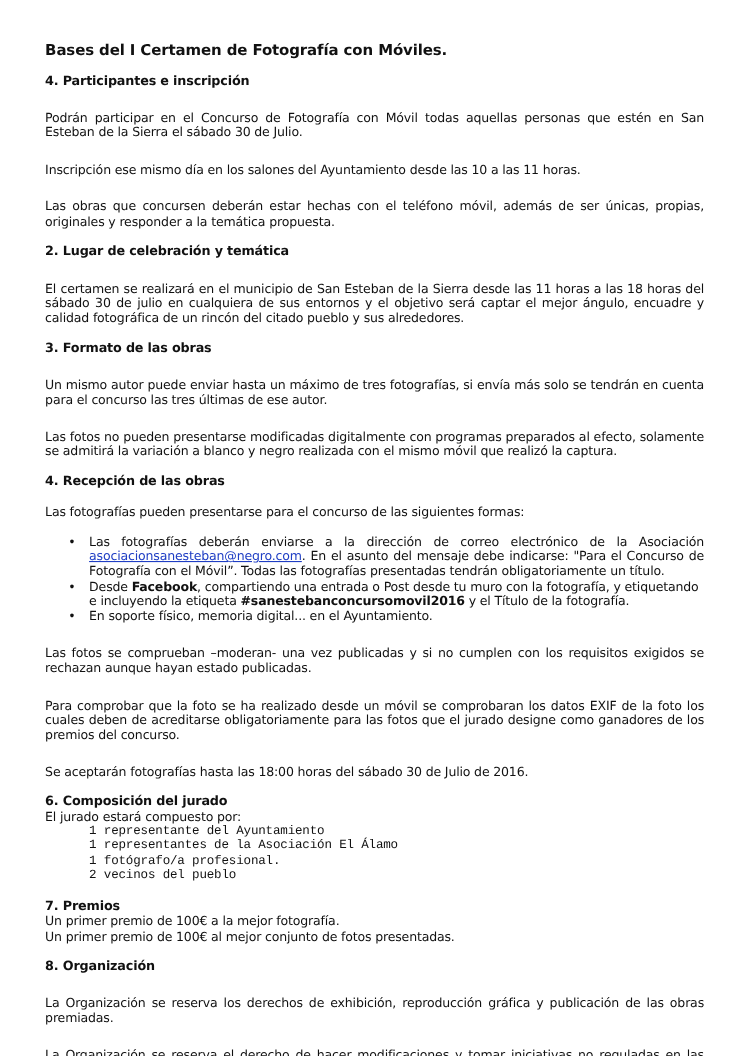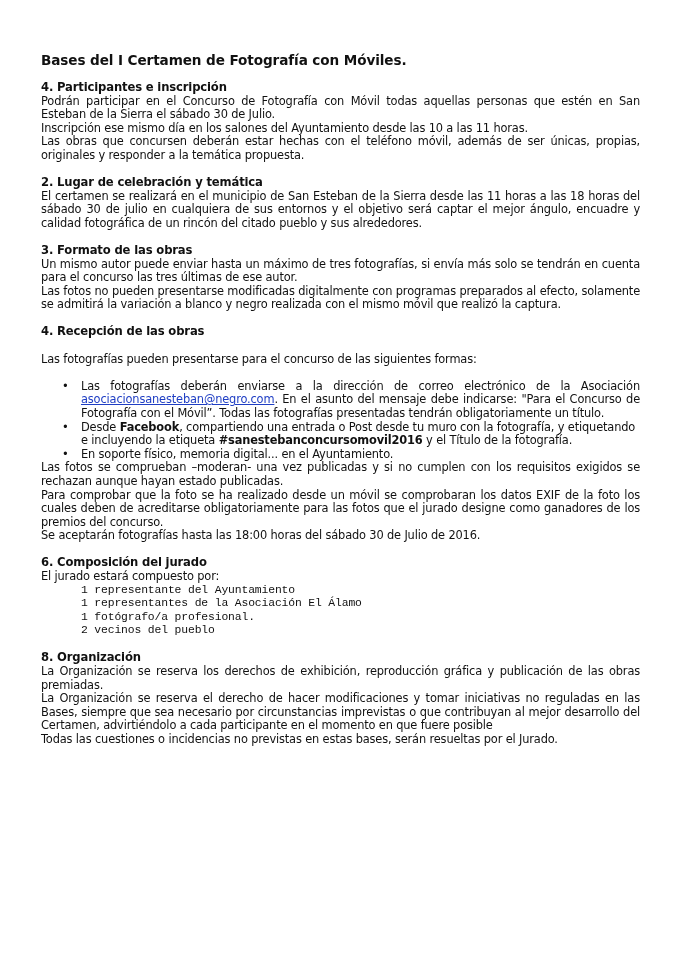--- a/index.html
+++ b/index.html
@@ -1,38 +1,38 @@
 <!DOCTYPE html>
 <html><head>
   <meta charset="utf-8">
   <style>
     html, body { margin: 0; padding: 0; background: #ffffff; }
     body { width: 678px; height: 960px; overflow: hidden; }
     .page {
       position: relative;
       width: 678px; height: 960px;
       box-sizing: border-box;
-      padding: 52px 38px 0 41px;
+      padding: 38px 38px 0 41px;
       font-family: "DejaVu Sans", sans-serif;
       font-size: 11.4px;
       line-height: 13.6px;
       color: #111111;
       letter-spacing: -0.15px;
     }
     .doc-title {
       font-weight: bold;
       font-size: 13.6px;
       line-height: 16px;
       margin: 0 0 13px 0;
       letter-spacing: -0.1px;
     }
     .section { margin: 0 0 13.5px 0; }
     .sec-h { font-weight: bold; margin: 0; font-size: 11.6px; }
     p { margin: 0; }
-    .j { text-align: justify; }
+    .j { text-align: justify; margin-top: 20px; }
     .blank { height: 13.6px; }
     ul.bullets {
       margin: 0; padding: 0 0 0 40px;
       list-style: none;
     }
     ul.bullets li {
       position: relative;
       padding-left: 0;
       margin: 0;
     }
@@ -91,20 +91,25 @@
     <p class="sec-h">6. Composición del jurado</p>
     <p>El jurado estará compuesto por:</p>
     <ul class="jury-list">
       <li>1 representante del Ayuntamiento</li>
       <li>1 representantes de la Asociación El Álamo</li>
       <li>1 fotógrafo/a profesional.</li>
       <li>2 vecinos del pueblo</li>
     </ul>
   </div>
 
+  <div class="section">
+    <p class="sec-h">7. Premios</p>
+    <p>Un primer premio de 100€ a la mejor fotografía.</p>
+    <p>Un primer premio de 100€ al mejor conjunto de fotos presentadas.</p>
+  </div>
 
   <div class="section">
     <p class="sec-h">8. Organización</p>
     <p class="j">La Organización se reserva los derechos de exhibición, reproducción gráfica y publicación de las obras premiadas.</p>
     <p class="j">La Organización se reserva el derecho de hacer modificaciones y tomar iniciativas no reguladas en las Bases, siempre que sea necesario por circunstancias imprevistas o que contribuyan al mejor desarrollo del Certamen, advirtiéndolo a cada participante en el momento en que fuere posible</p>
     <p class="j">Todas las cuestiones o incidencias no previstas en estas bases, serán resueltas por el Jurado.</p>
   </div>
 </div>
 
 </body></html>

